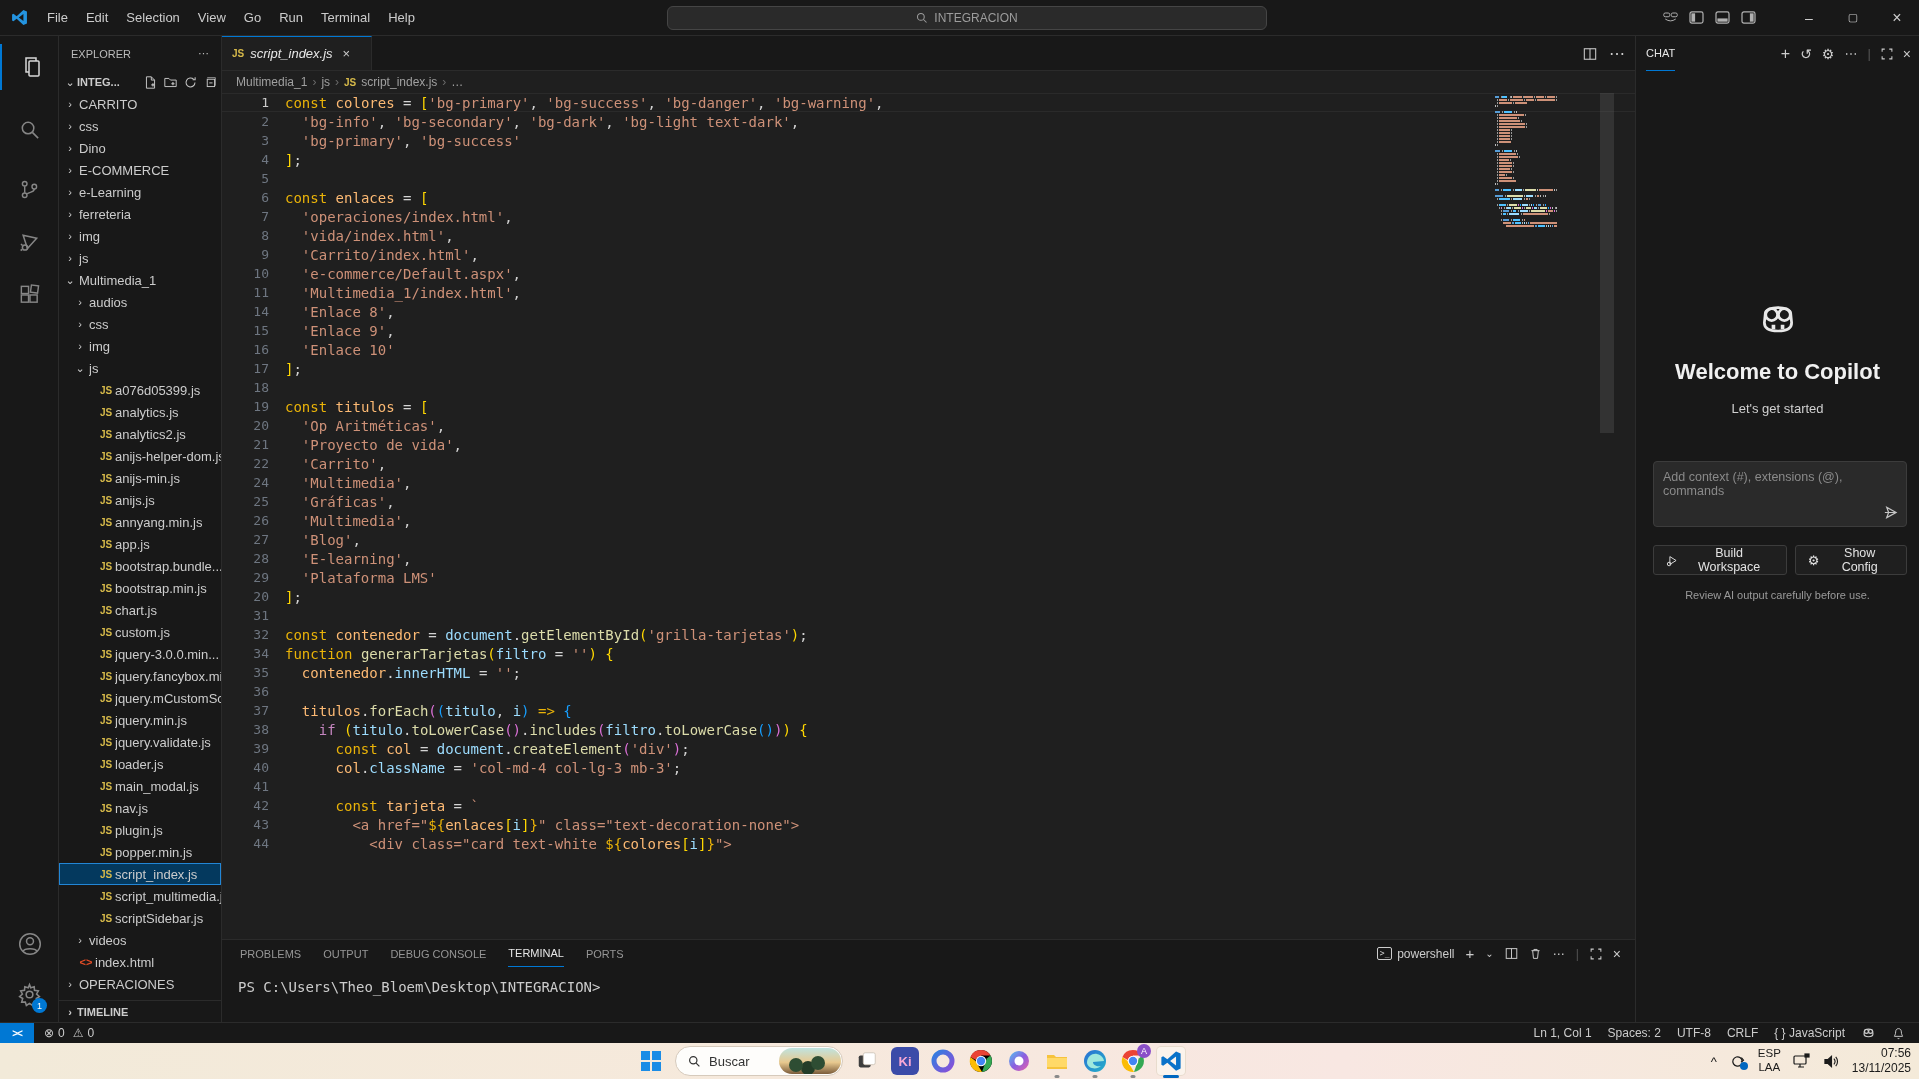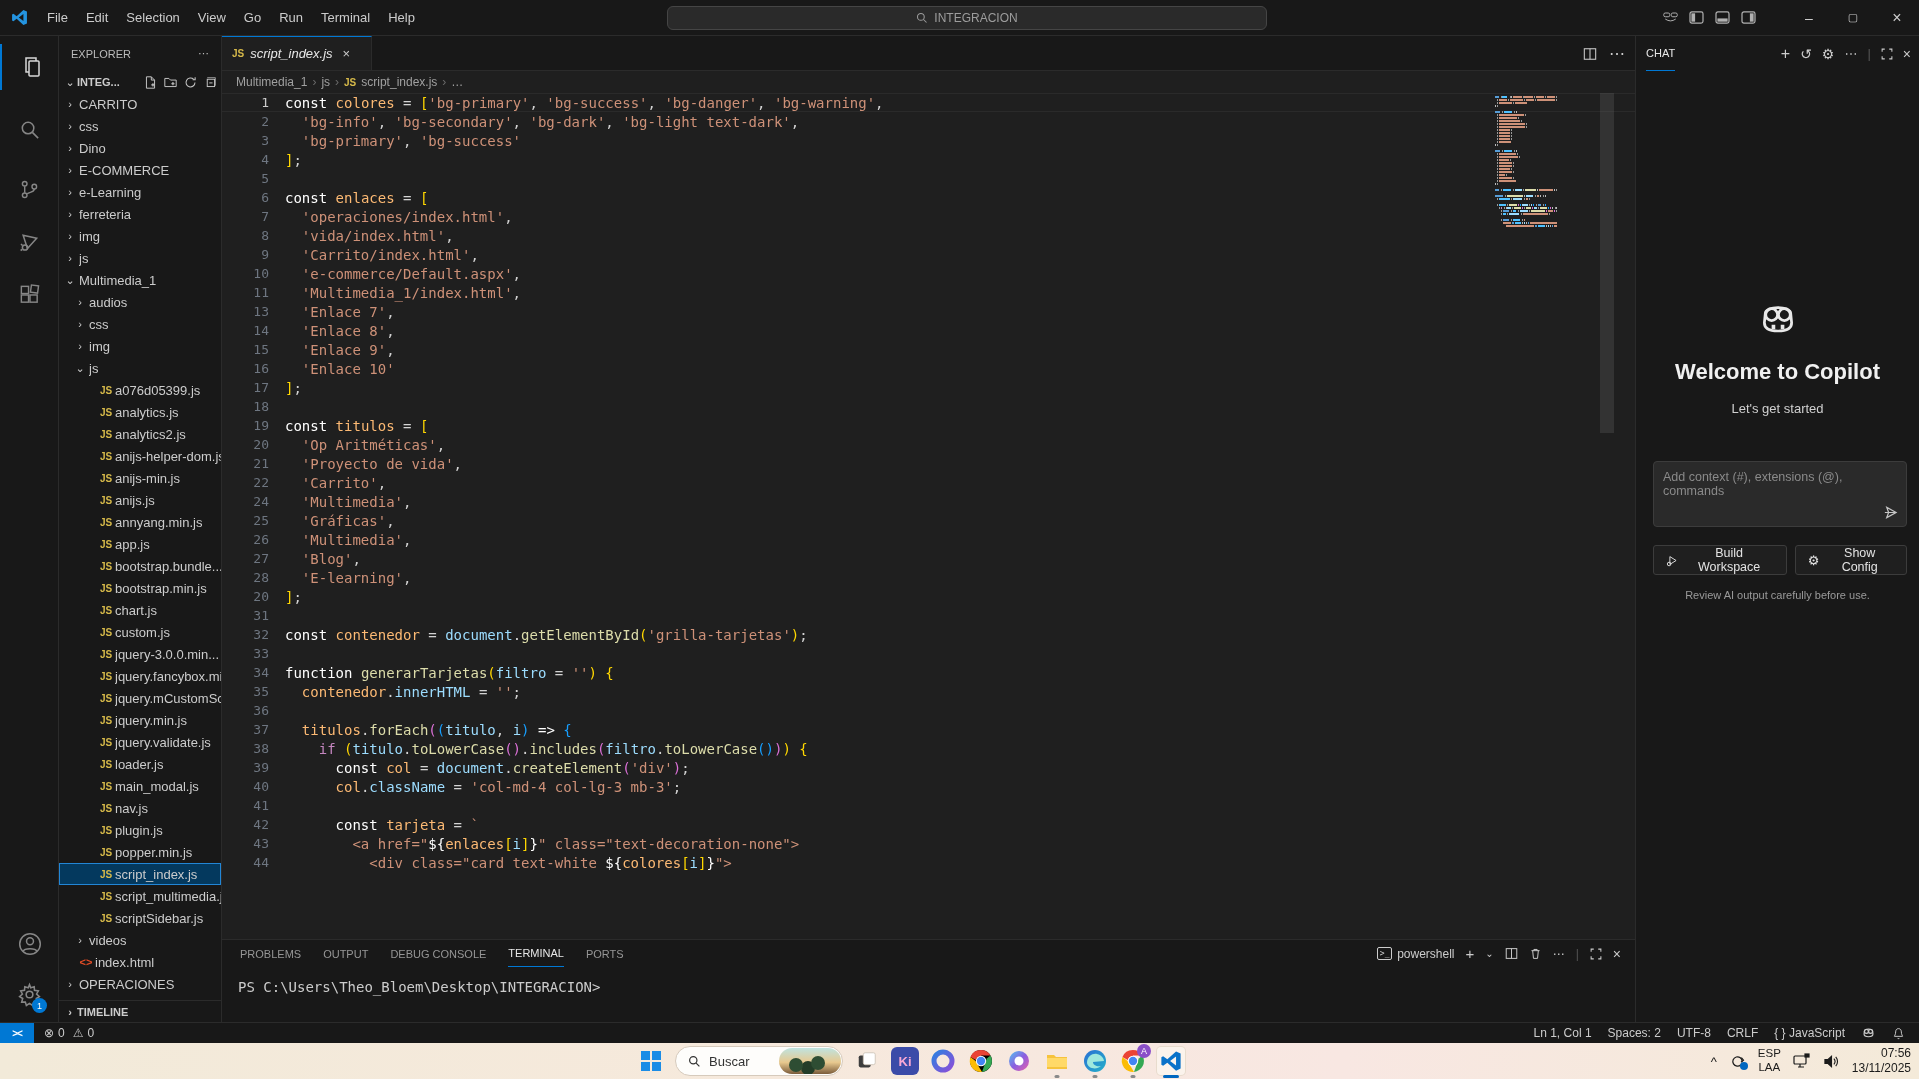--- a/index.html
+++ b/index.html
@@ -46,21 +46,21 @@
     display:flex; align-items:center; gap:6px; padding:0 10px; color:#e7e7e7; font-size:13px; font-style:italic; }
   #tab-actions { position:absolute; right:10px; top:0; height:35px; display:flex; align-items:center; gap:12px; color:#cccccc; }
   #breadcrumbs { height:22px; display:flex; align-items:center; gap:5px; padding-left:14px; color:#a0a0a0; font-size:12px; }
   #code-wrap { position:absolute; left:0; top:57px; right:0; bottom:0; overflow:hidden;
     font-family:"DejaVu Sans Mono","Liberation Mono",monospace; font-size:14px; }
   .cline { height:19px; display:flex; align-items:center; }
   .cline .lnum { width:47px; text-align:right; color:#6e7681; flex:none; font-size:13px; }
   .cline pre { margin-left:16px; font:inherit; color:#d4d4d4; white-space:pre; }
   .cline.active .lnum { color:#cccccc; }
   .cline.active { box-shadow:inset 0 -1px 0 #2a2a2a, inset 0 1px 0 #2a2a2a; }
-  .tok-k{color:#ffffff}.tok-c{color:#C586C0}.tok-v{color:#fdba74}.tok-p{color:#9CDCFE}
+  .tok-k{color:#eab308}.tok-c{color:#C586C0}.tok-v{color:#fdba74}.tok-p{color:#9CDCFE}
   .tok-f{color:#DCDCAA}.tok-s{color:#CE9178}.tok-w{color:#d4d4d4}
   .tok-y{color:#FFD700}.tok-m{color:#DA70D6}.tok-u{color:#179FFF}
   #minimap { position:absolute; right:78px; top:60px; width:62px; }
   .mrow { height:2px; margin-bottom:1px; display:flex; gap:1px; }
   .mrow span { height:2px; display:block; }
   #vscroll { position:absolute; right:21px; top:57px; width:14px; height:340px; background:rgba(121,121,121,.22); }
   
   #terminal { position:absolute; left:222px; top:939px; width:1413px; height:83px; background:#181818; border-top:1px solid #2b2b2b; }
   #term-tabs { height:27px; display:flex; align-items:center; gap:22px; padding-left:18px; font-size:11px; color:#969696; position:relative; }
   .term-tab { height:27px; display:flex; align-items:center; }
@@ -582,24 +582,20 @@
       </div>
       <div class="cline">
         <span class="lnum">10</span>
         <pre><span class="tok-w">  </span><span class="tok-s">'e-commerce/Default.aspx'</span><span class="tok-w">,</span></pre>
       </div>
       <div class="cline">
         <span class="lnum">11</span>
         <pre><span class="tok-w">  </span><span class="tok-s">'Multimedia_1/index.html'</span><span class="tok-w">,</span></pre>
       </div>
       <div class="cline">
-        <span class="lnum">13</span>
-        <pre><span class="tok-w">  </span><span class="tok-s">'Enlace 7'</span><span class="tok-w">,</span></pre>
-      </div>
-      <div class="cline">
         <span class="lnum">14</span>
         <pre><span class="tok-w">  </span><span class="tok-s">'Enlace 8'</span><span class="tok-w">,</span></pre>
       </div>
       <div class="cline">
         <span class="lnum">15</span>
         <pre><span class="tok-w">  </span><span class="tok-s">'Enlace 9'</span><span class="tok-w">,</span></pre>
       </div>
       <div class="cline">
         <span class="lnum">16</span>
         <pre><span class="tok-w">  </span><span class="tok-s">'Enlace 10'</span></pre>
@@ -642,34 +638,34 @@
       </div>
       <div class="cline">
         <span class="lnum">27</span>
         <pre><span class="tok-w">  </span><span class="tok-s">'Blog'</span><span class="tok-w">,</span></pre>
       </div>
       <div class="cline">
         <span class="lnum">28</span>
         <pre><span class="tok-w">  </span><span class="tok-s">'E-learning'</span><span class="tok-w">,</span></pre>
       </div>
       <div class="cline">
+        <span class="lnum">29</span>
+        <pre><span class="tok-w">  </span><span class="tok-s">'Plataforma LMS'</span></pre>
+      </div>
+      <div class="cline">
         <span class="lnum">20</span>
         <pre><span class="tok-y">]</span><span class="tok-w">;</span></pre>
       </div>
       <div class="cline">
         <span class="lnum">31</span>
         <pre></pre>
       </div>
       <div class="cline">
         <span class="lnum">32</span>
         <pre><span class="tok-k">const</span><span class="tok-w"> </span><span class="tok-v">contenedor</span><span class="tok-w"> = </span><span class="tok-p">document</span><span class="tok-w">.</span><span class="tok-f">getElementById</span><span class="tok-y">(</span><span class="tok-s">'grilla-tarjetas'</span><span class="tok-y">)</span><span class="tok-w">;</span></pre>
-      </div>
-      <div class="cline">
-        <span class="lnum">33</span>
-        <pre></pre>
       </div>
       <div class="cline">
         <span class="lnum">34</span>
         <pre><span class="tok-k">function</span><span class="tok-w"> </span><span class="tok-f">generarTarjetas</span><span class="tok-y">(</span><span class="tok-p">filtro</span><span class="tok-w"> = </span><span class="tok-s">''</span><span class="tok-y">)</span><span class="tok-w"> </span><span class="tok-y">{</span></pre>
       </div>
       <div class="cline">
         <span class="lnum">35</span>
         <pre><span class="tok-w">  </span><span class="tok-v">contenedor</span><span class="tok-w">.</span><span class="tok-p">innerHTML</span><span class="tok-w"> = </span><span class="tok-s">''</span><span class="tok-w">;</span></pre>
       </div>
       <div class="cline">

